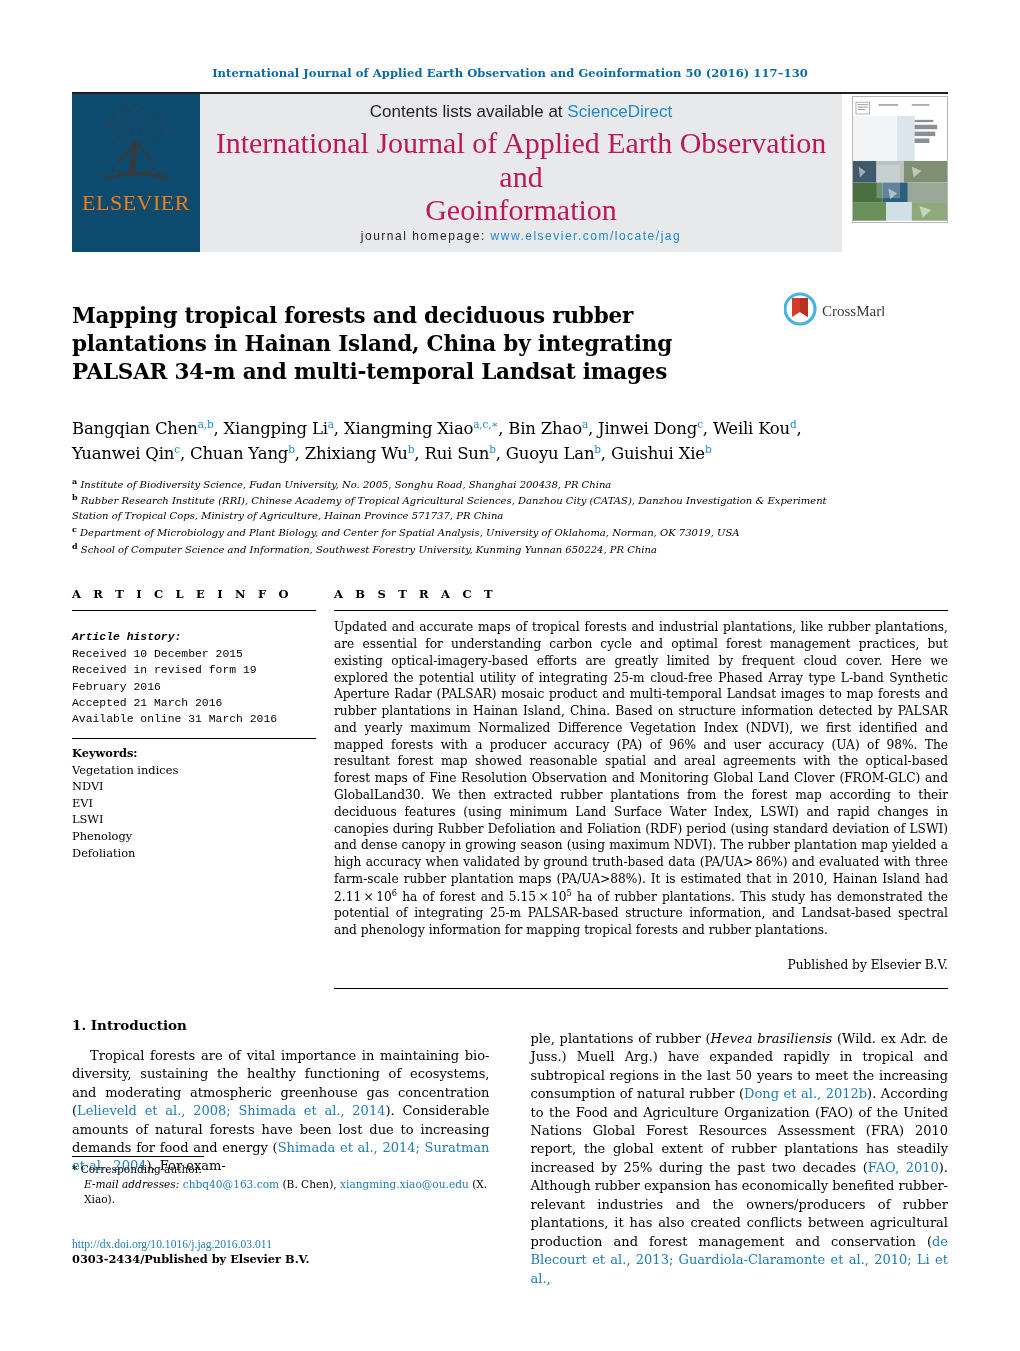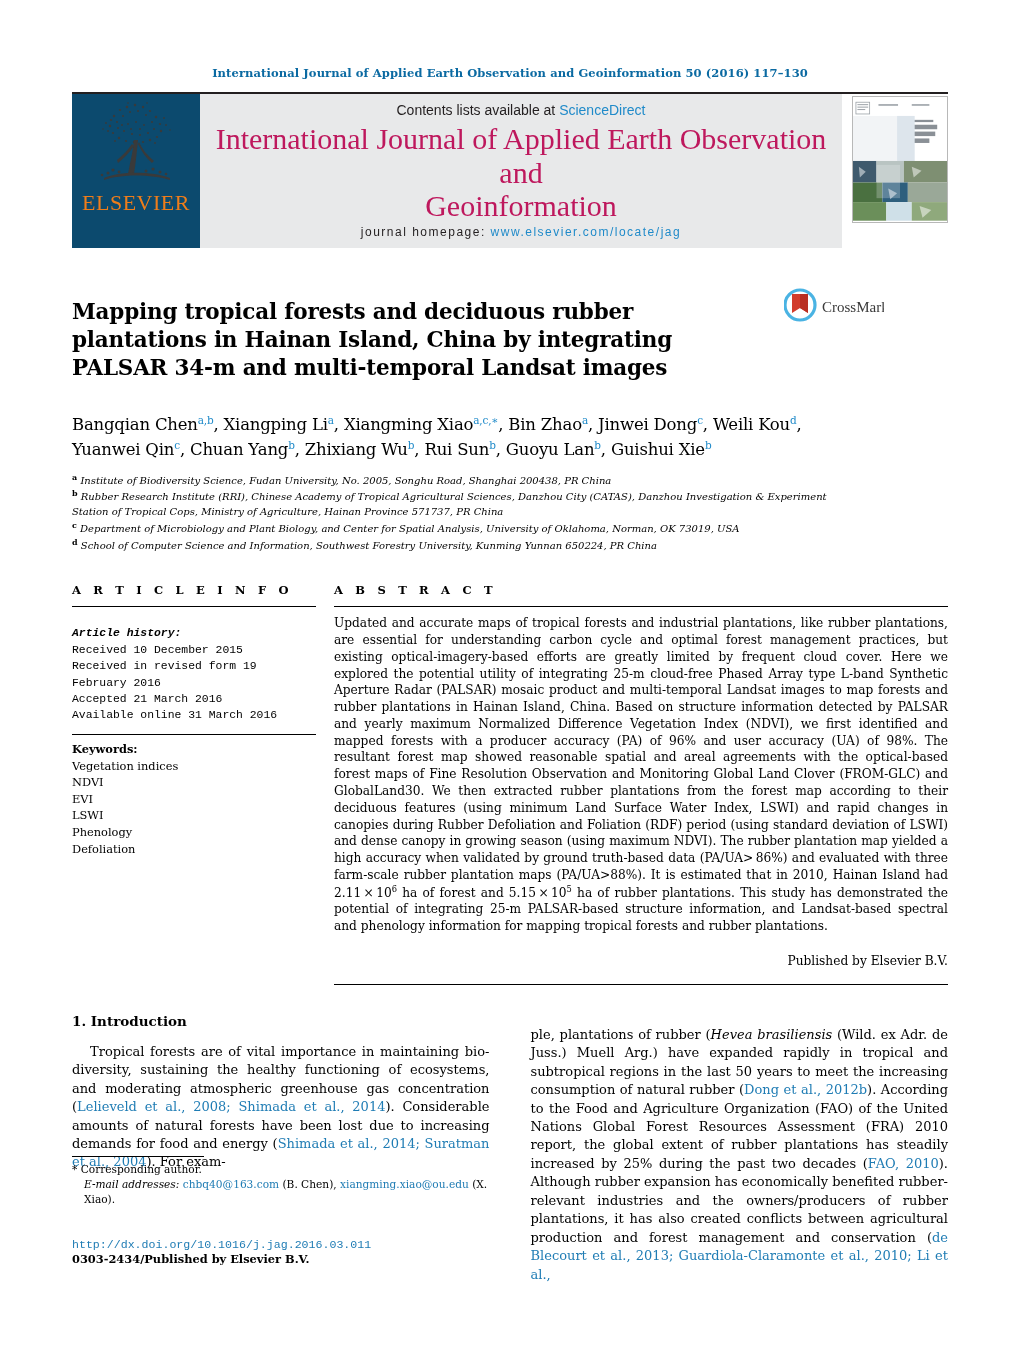--- a/index.html
+++ b/index.html
@@ -58,21 +58,21 @@
     background: #e8e9ea;
     padding: 8px 10px 9px 10px;
     text-align: center;
     min-height: 118px;
     display: flex;
     flex-direction: column;
     justify-content: space-between;
   }
   .contents-line {
     font-family: "Liberation Sans", sans-serif;
-    font-size: 14px;
+    font-size: 17px;
     color: #231f20;
   }
   .contents-line a { color: #1f8ac9; text-decoration: none; }
   .journal-title {
     font-family: "Liberation Serif", serif;
     font-size: 30px;
     line-height: 1.12;
     color: #be185d;
     margin: 4px 0 2px 0;
     font-weight: 400;
@@ -206,21 +206,21 @@
   .foot-rule { width: 132px; border-top: 1.2px solid #000; margin-bottom: 5px; }
   .footnote {
     font-family: "DejaVu Serif", serif;
     font-size: 10.6px;
     line-height: 1.42;
   }
   .footnote .lbl { font-style: italic; }
   .footnote a { color: #1f7cb4; text-decoration: none; }
   .doi-block { position: absolute; left: 72px; top: 1238px; }
   .doi-link {
-    font-family: Liberation Mono, monospace;
+    font-family: Liberation Serif, serif;
     font-size: 11.6px;
     color: #1f7cb4;
     text-decoration: none;
     display: block;
   }
   .issn-line {
     font-family: "DejaVu Serif", serif;
     font-weight: bold;
     font-size: 11.4px;
     margin-top: 1px;

